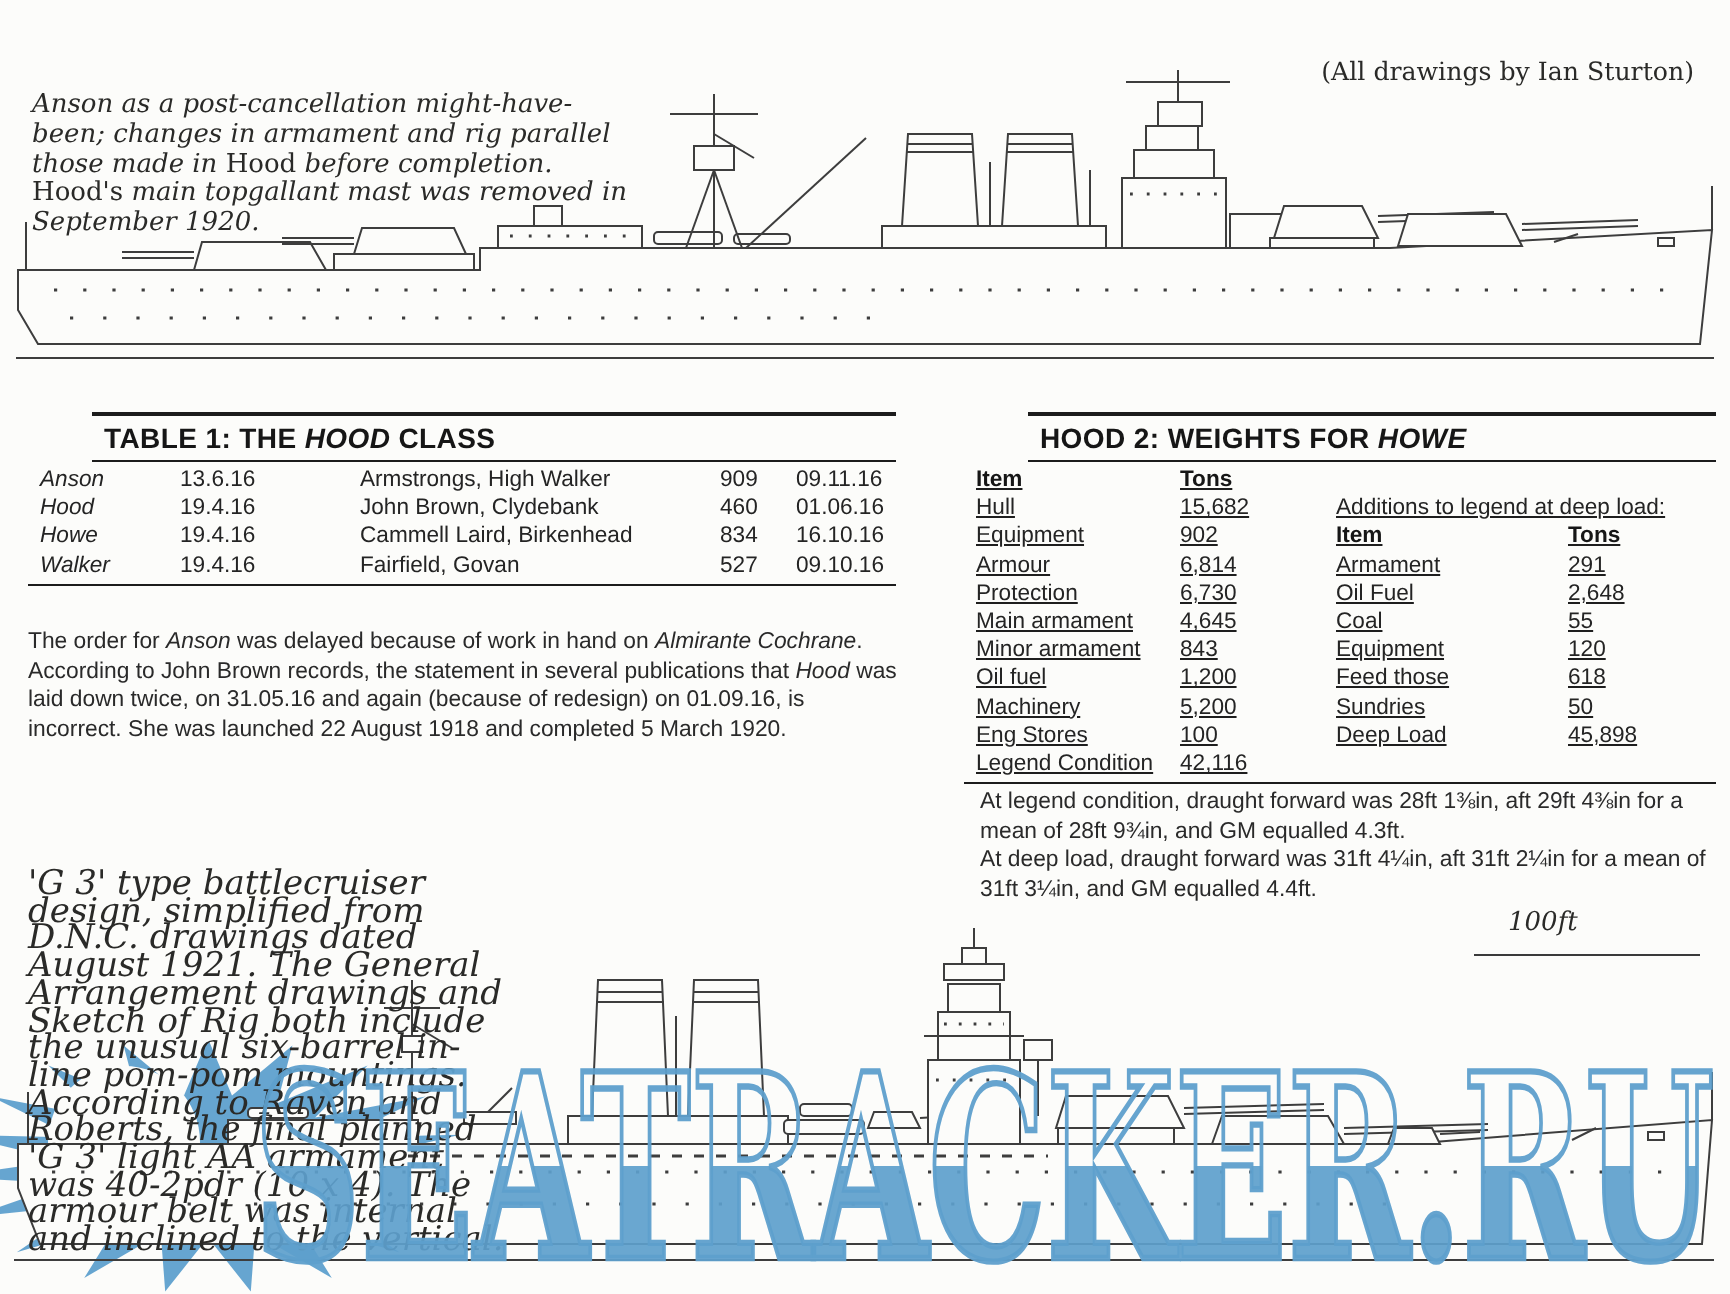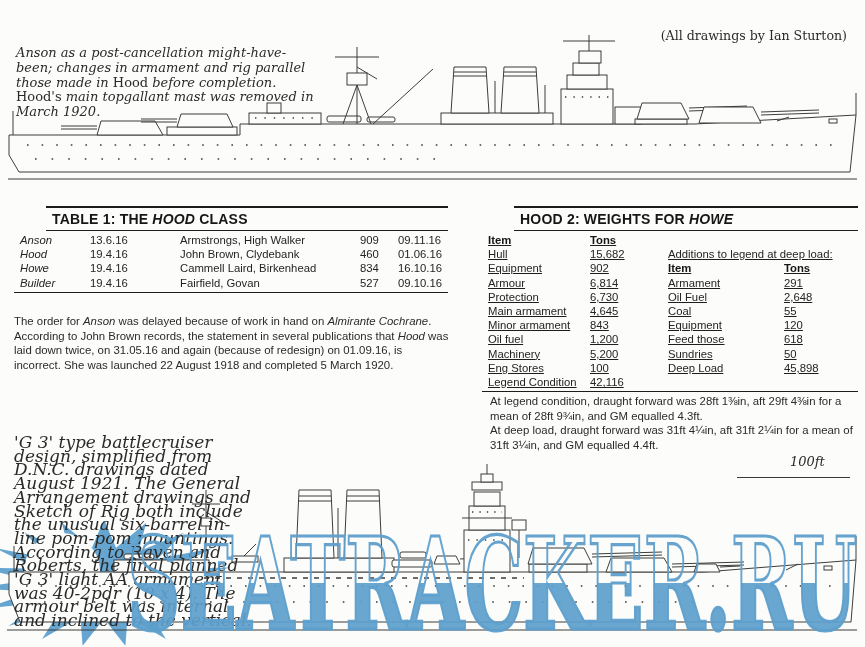--- a/index.html
+++ b/index.html
@@ -38,21 +38,21 @@
   .t2right table.dt { width:196px; }
   .t2right .c-item { width:116px; } .t2right .c-tons { width:80px; }
   .add-head { font-weight:bold; color:#161616; }
 
   .note { position:absolute; z-index:3; font-size:11.4px; line-height:14.6px; color:#2a2a2a; }
   .note-t1 { left:14px; top:314px; width:438px; }
   .note-t2 { left:490px; top:394px; width:368px; }
   .note p { margin:0; }
 
   
-  .scale-label { position:absolute; left:790px; top:454px; font-family:"DejaVu Serif", serif;
+  .scale-label { position:absolute; left:754px; top:454px; font-family:"DejaVu Serif", serif;
                  font-style:italic; font-size:13px; color:#2a2a28; z-index:3; }
   .scale-line { position:absolute; left:737px; top:477px; width:113px; border-top:1.3px solid #3a3a3a; z-index:3; }
 
   
   .ship { position:absolute; z-index:2; }
   .ship-top { left:5px; top:27px; }
   .ship-bottom { left:4px; top:460px; }
   .ln { stroke:#3d3d3d; stroke-width:1; fill:none; }
   .lnf { stroke:#3d3d3d; stroke-width:1; fill:#fcfcfa; }
   .dots { stroke:#3d3d3d; stroke-width:1.6; fill:none; }
@@ -62,21 +62,21 @@
   .wm-textsvg { position:absolute; left:127px; top:517px; z-index:6; }
   .wm-t { font-family:"DejaVu Serif", serif; font-weight:bold; font-size:128px; }
   .wm-outline { fill:none; stroke:#5ea0cd; stroke-width:3.2px; opacity:.95; }
   .wm-fill { fill:#5ea0cd; opacity:.92; }
 </style>
 </head>
 <body>
 
 <div class="page">
 
-  <div class="caption caption-top"><span>Anson as a post-cancellation might-have-been; changes in armament and rig parallel those made in </span><span class="seg-r">Hood</span><span> before completion. </span><span class="seg-r">Hood's</span><span> main topgallant mast was removed in March 1920.</span></div>
+  <div class="caption caption-top"><span>Anson as a post-cancellation might-have-been; changes in armament and rig parallel those made in </span><span class="seg-r">Hood</span><span> before completion. </span><span class="seg-r">Hood's</span><span> main topgallant mast was removed in September 1920.</span></div>
 
   <div class="credit">(All drawings by Ian Sturton)</div>
 
   <svg class="ship ship-top" width="855" height="162" viewBox="0 0 855 162">
 
     <line class="ln" x1="3" y1="152" x2="852" y2="152"></line>
 
     <path class="lnf" d="M4 108 L235 108 L235 97 L690 97 L851 88 L845 145 L14 145 L4 128 Z"></path>
     <line class="dots" x1="22" y1="118" x2="832" y2="118" stroke-dasharray="1.6 13"></line>
     <line class="dots" x1="30" y1="132" x2="430" y2="132" stroke-dasharray="1.6 15"></line>
@@ -168,21 +168,21 @@
               <td class="num">01.06.16</td>
         </tr>
         <tr>
           <td class="it">Howe</td>
               <td>19.4.16</td>
               <td>Cammell Laird, Birkenhead</td>
               <td class="num">834</td>
               <td class="num">16.10.16</td>
         </tr>
         <tr>
-          <td class="it">Builder</td>
+          <td class="it">Walker</td>
               <td>19.4.16</td>
               <td>Fairfield, Govan</td>
               <td class="num">527</td>
               <td class="num">09.10.16</td>
         </tr>
       </tbody>
         </table>
     </div>
   </div>
 

